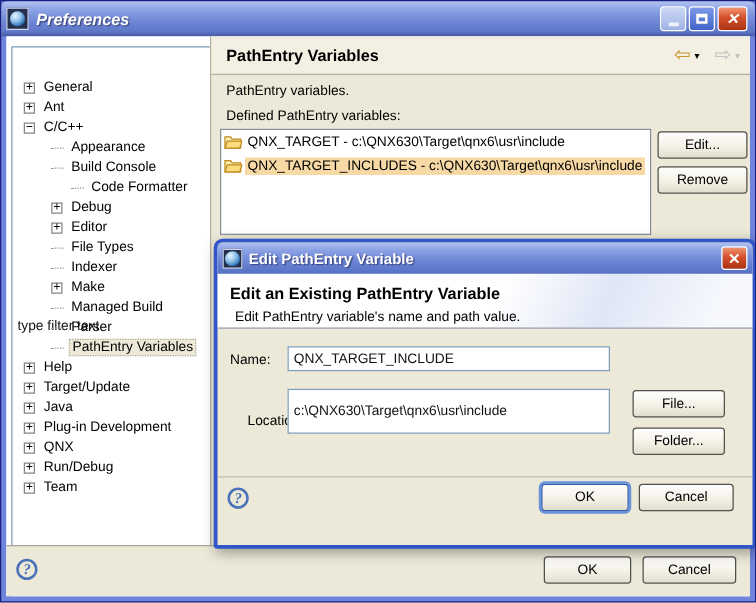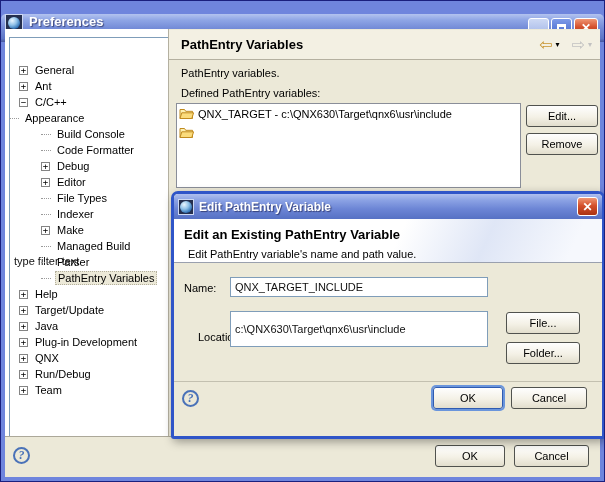--- a/index.html
+++ b/index.html
@@ -1,23 +1,23 @@
 <!DOCTYPE html>
 <html><head>
 <meta charset="utf-8">
 <style>
   html,body{margin:0;padding:0;background:#9a9a9a;}
   .screen{position:relative;width:605px;height:482px;overflow:hidden;
     font-family:"Liberation Sans",sans-serif;font-size:11px;color:#000;
     background:#6f85dd;border:1px solid #1a1f7e;box-sizing:border-box;}
 
   
-  .titlebar{position:absolute;left:0;top:13px;right:0;height:28px;
+  .titlebar{position:absolute;left:0;top:0;right:0;height:28px;
     background:linear-gradient(#b3c3ef 0%,#8ea5e5 22%,#7088d6 55%,#5d76c6 88%,#46579f 100%);
-    display:flex;align-items:flex-start;border-radius:5px 5px 0 0;}
+    display:flex;align-items:center;border-radius:5px 5px 0 0;font-style:italic;}
   .app-icon{width:18px;height:18px;margin:0 6px 0 4px;background:#252f4e;
     border:1px solid #cdd8f2;box-sizing:border-box;display:flex;align-items:center;justify-content:center;}
   .globe{width:12px;height:12px;border-radius:50%;
     background:radial-gradient(circle at 35% 30%,#eaf6ff,#8fc1e8 40%,#2c6fb4 75%,#123c72);}
   .win-title{font-size:13px;font-weight:bold;color:#fff;text-shadow:1px 1px 1px rgba(20,20,60,.6);}
   .win-controls{position:absolute;right:6px;top:4px;display:flex;}
   .wbtn{width:21px;height:20px;border:1px solid #fff;border-radius:3px;margin-left:2px;
     box-sizing:border-box;display:flex;align-items:center;justify-content:center;cursor:pointer;}
   .wbtn.min{background:linear-gradient(#cdd9f4,#9fb2e6);}
   .wbtn.min .dash{width:8px;height:3px;background:#eef2fc;margin-top:9px;}
@@ -137,29 +137,29 @@
           <span class="tree-label">General</span>
         </div>
         <div class="tree-row" style="padding-left: 10px;">
           <span class="expander">+</span>
           <span class="tree-label">Ant</span>
         </div>
         <div class="tree-row" style="padding-left: 10px;">
           <span class="expander">−</span>
           <span class="tree-label">C/C++</span>
         </div>
-        <div class="tree-row" style="">
+        <div class="tree-row" style="padding-left: 32px;">
           <span class="twig"></span>
           <span class="tree-label">Appearance</span>
         </div>
         <div class="tree-row" style="padding-left: 32px;">
           <span class="twig"></span>
           <span class="tree-label">Build Console</span>
         </div>
-        <div class="tree-row" style="padding-left: 32px;">
+        <div class="tree-row" style="padding-left: 48px;">
           <span class="twig"></span>
           <span class="tree-label">Code Formatter</span>
         </div>
         <div class="tree-row" style="padding-left: 32px;">
           <span class="expander">+</span>
           <span class="tree-label">Debug</span>
         </div>
         <div class="tree-row" style="padding-left: 32px;">
           <span class="expander">+</span>
           <span class="tree-label">Editor</span>
@@ -236,20 +236,21 @@
               <path d="M1 2.5 h4.5 l1.2 1.8 H13.5 V11.5 H1 Z" fill="#fdf0b2" stroke="#c08a1e"></path>
               <path d="M1 11.5 L2.8 5.8 H14.6 L12.8 11.5 Z" fill="#fbdc7c" stroke="#c08a1e"></path>
             </svg>
             <span class="var-label">QNX_TARGET - c:\QNX630\Target\qnx6\usr\include</span>
           </div>
           <div class="var-row">
             <svg width="15" height="13" viewBox="0 0 15 13">
               <path d="M1 2.5 h4.5 l1.2 1.8 H13.5 V11.5 H1 Z" fill="#fdf0b2" stroke="#c08a1e"></path>
               <path d="M1 11.5 L2.8 5.8 H14.6 L12.8 11.5 Z" fill="#fbdc7c" stroke="#c08a1e"></path>
             </svg>
+            <span class="var-label selected">QNX_TARGET_INCLUDES - c:\QNX630\Target\qnx6\usr\include</span>
           </div>
         </div>
       <div class="side-buttons">
         <button class="btn">Edit...</button>
         <button class="btn">Remove</button>
       </div>
     </div>
 
     <div class="footer">
       <span class="help">?</span>

